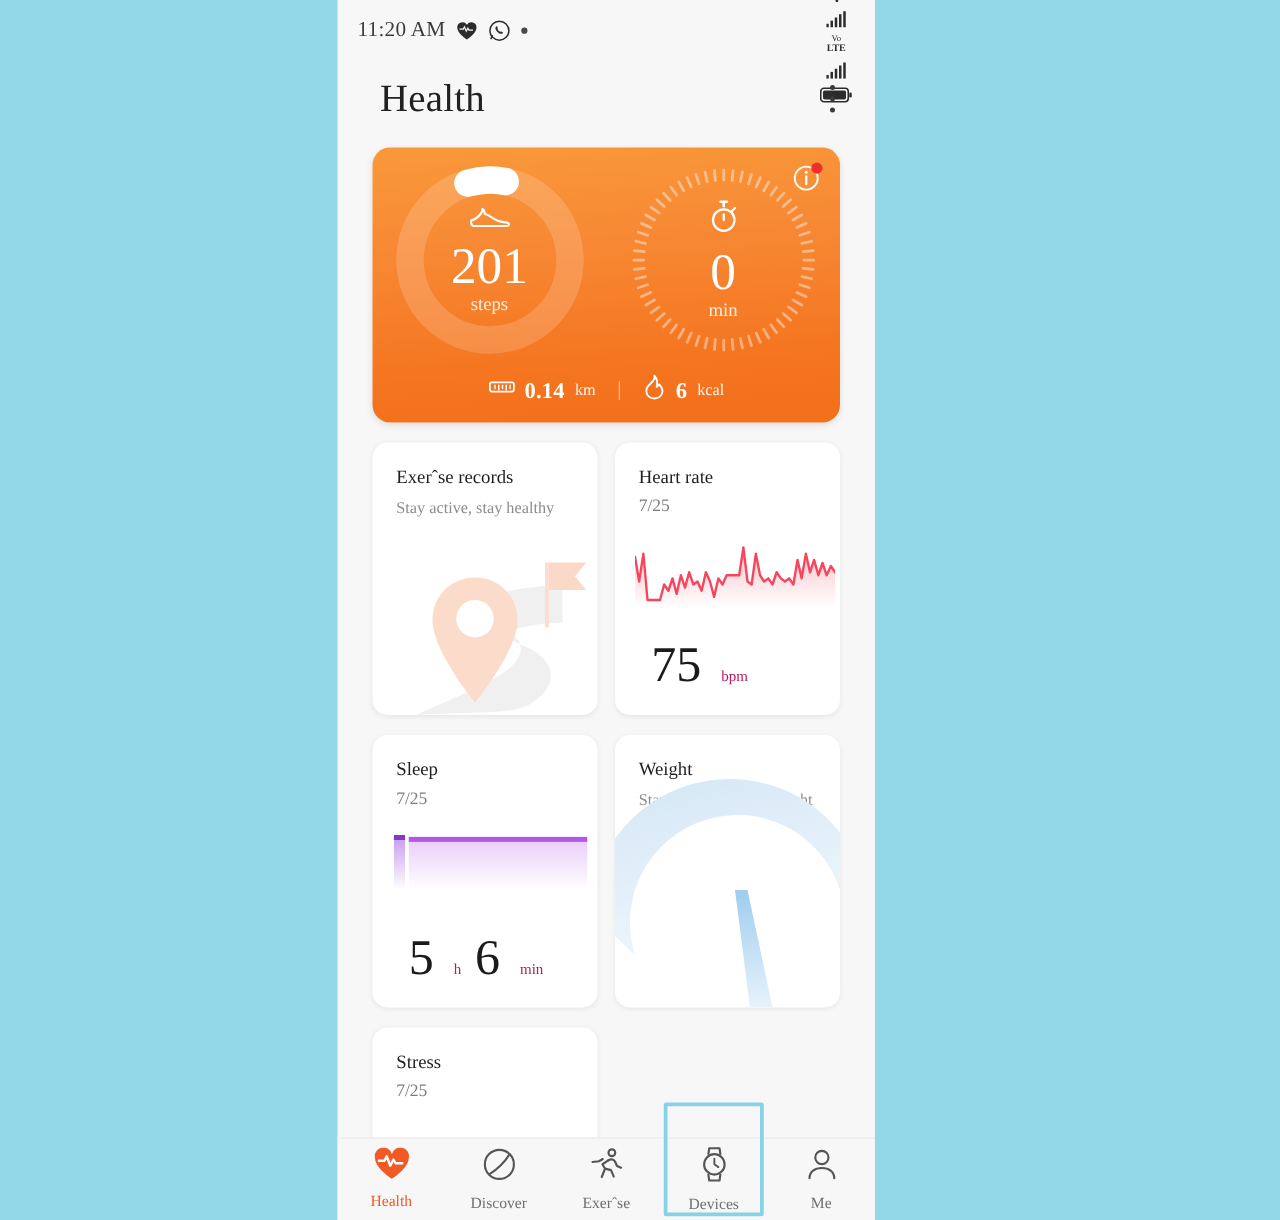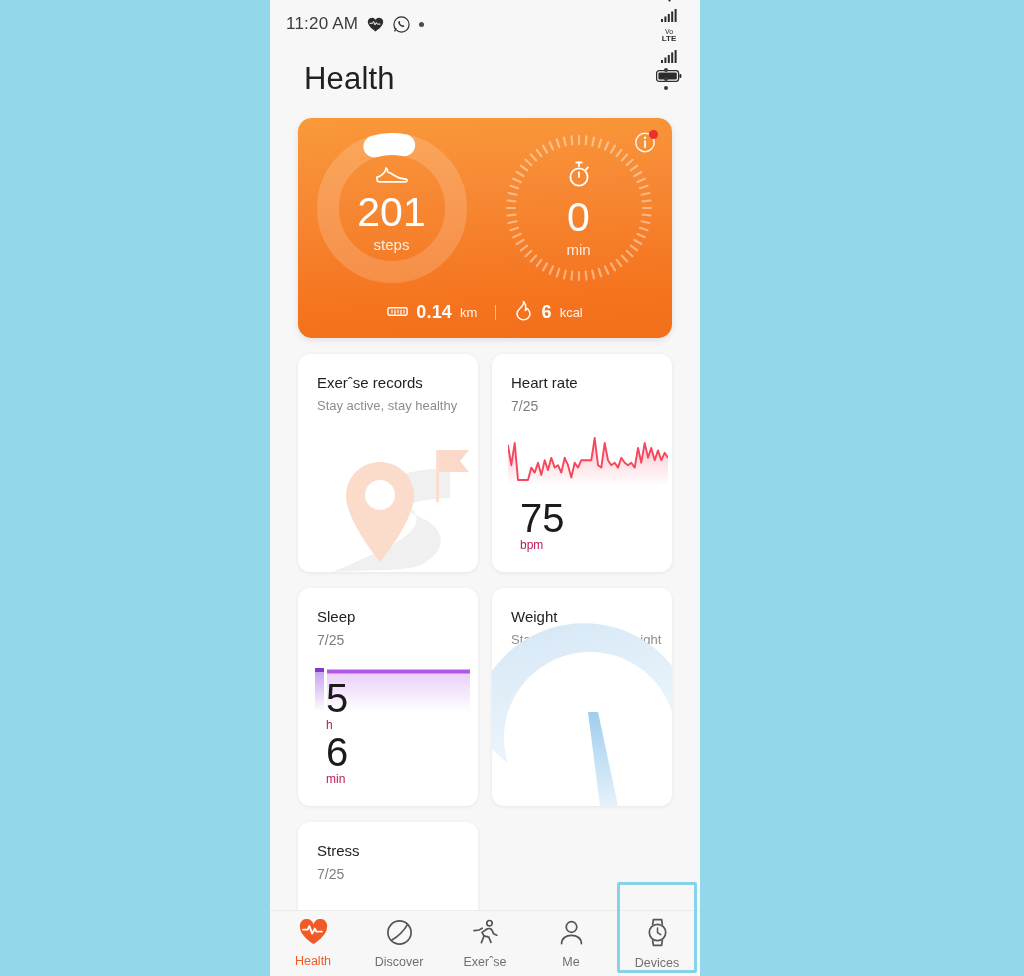--- a/index.html
+++ b/index.html
@@ -2,21 +2,21 @@
 <html><head>
 <meta charset="utf-8">
 <style>
   * { box-sizing: border-box; margin: 0; padding: 0; }
   html, body {
     width: 1024px; height: 976px;
     background: #93d8e8;
     font-family: "Liberation Sans", sans-serif;
     overflow: hidden;
   }
-  #root { position: relative; width: 812px; height: 976px; }
+  #root { position: relative; width: 812px; height: 976px; font-family: Liberation Serif, serif; }
 
   .phone {
     position: absolute;
     left: 270px; top: 0; width: 430px; height: 976px;
     background: #f7f7f7;
     overflow: hidden;
   }
 
   
   .statusbar {
@@ -79,21 +79,21 @@
   .grid { padding: 0 28px; margin-top: 16px; display: grid;
           grid-template-columns: 1fr 1fr; gap: 14px; }
   .card {
     position: relative; background: #fff; border-radius: 12px;
     height: 218px; box-shadow: 0 1px 4px rgba(0,0,0,.07);
     overflow: hidden; cursor: pointer; text-align: center;
   }
   .card-title { position:absolute; top: 20px; left: 19px; font-size: 15px; color: #1f1f1f; }
   .card-sub   { position:absolute; top: 44px; left: 19px; font-size: 13px; color: #8d8d8d; }
   .card-date  { position:absolute; top: 44px; left: 19px; font-size: 14px; color: #7d7d7d; }
-  .big-row { position: absolute; bottom: 20px; left: 12px; display: flex; align-items: baseline; flex-direction: column; }
+  .big-row { position: absolute; bottom: 20px; left: 29px; display: flex; align-items: baseline; }
   .big-num { font-size: 40px; color: #1b1b1b; line-height: 40px; font-weight: 400; }
   .big-unit { font-size: 12px; color: #be185d; margin-left: 16px; }
   .big-gap { width: 11px; }
 
   .sub-low { vertical-align: sub; font-size: .72em; }
 
   
   .grid.partial .card { height: 100px; border-radius: 12px 12px 0 0; }
 
   
@@ -462,36 +462,36 @@
               <circle cx="17.5" cy="4.2" r="2.7" fill="none" stroke="#555" stroke-width="1.7"></circle>
               <path d="M14.6 10.3 10 13.4l2 3.6-2.6 6.6" stroke="#555" stroke-width="1.7" fill="none" stroke-linecap="round" stroke-linejoin="round"></path>
               <path d="M14.6 10.3c2.4-1.4 4.6-1 5.6 1.3l1.4 3.2 3.2 1.4" stroke="#555" stroke-width="1.7" fill="none" stroke-linecap="round" stroke-linejoin="round"></path>
               <path d="M12 16.9l4.8 1.2 2.2 5.2" stroke="#555" stroke-width="1.7" fill="none" stroke-linecap="round" stroke-linejoin="round"></path>
               <path d="M2 11.6l5.2-.6 3-1.8" stroke="#555" stroke-width="1.7" fill="none" stroke-linecap="round"></path>
             </svg>
       </span>
       <span class="nav-label">Exerˆse</span>
     </div>
 
-    <div class="nav-item">
-      <span>
-        <svg width="27" height="27" viewBox="0 0 27 27">
-              <circle cx="13.5" cy="8" r="5.3" fill="none" stroke="#555" stroke-width="1.7"></circle>
-              <path d="M3.6 24.6c0-5.3 4.4-8.2 9.9-8.2s9.9 2.9 9.9 8.2" fill="none" stroke="#555" stroke-width="1.7" stroke-linecap="round"></path>
-            </svg>
-      </span>
-      <span class="nav-label">Me</span>
-    </div>
-
     <div class="nav-item highlight">
       <span>
         <svg width="27" height="29" viewBox="0 0 27 29">
               <circle cx="13.5" cy="14.5" r="8.2" fill="none" stroke="#555" stroke-width="1.7"></circle>
               <path d="M8.6 6.8 9.4 1.6h8.2l.8 5.2M8.6 22.2l.8 5.2h8.2l.8-5.2" fill="none" stroke="#555" stroke-width="1.7" stroke-linejoin="round"></path>
               <path d="M13.5 10v4.5l3.2 2.2" stroke="#555" stroke-width="1.5" fill="none" stroke-linecap="round"></path>
             </svg>
       </span>
       <span class="nav-label">Devices</span>
     </div>
 
+    <div class="nav-item">
+      <span>
+        <svg width="27" height="27" viewBox="0 0 27 27">
+              <circle cx="13.5" cy="8" r="5.3" fill="none" stroke="#555" stroke-width="1.7"></circle>
+              <path d="M3.6 24.6c0-5.3 4.4-8.2 9.9-8.2s9.9 2.9 9.9 8.2" fill="none" stroke="#555" stroke-width="1.7" stroke-linecap="round"></path>
+            </svg>
+      </span>
+      <span class="nav-label">Me</span>
+    </div>
+
   </div>
  </div>
 </div>
 
 </body></html>

